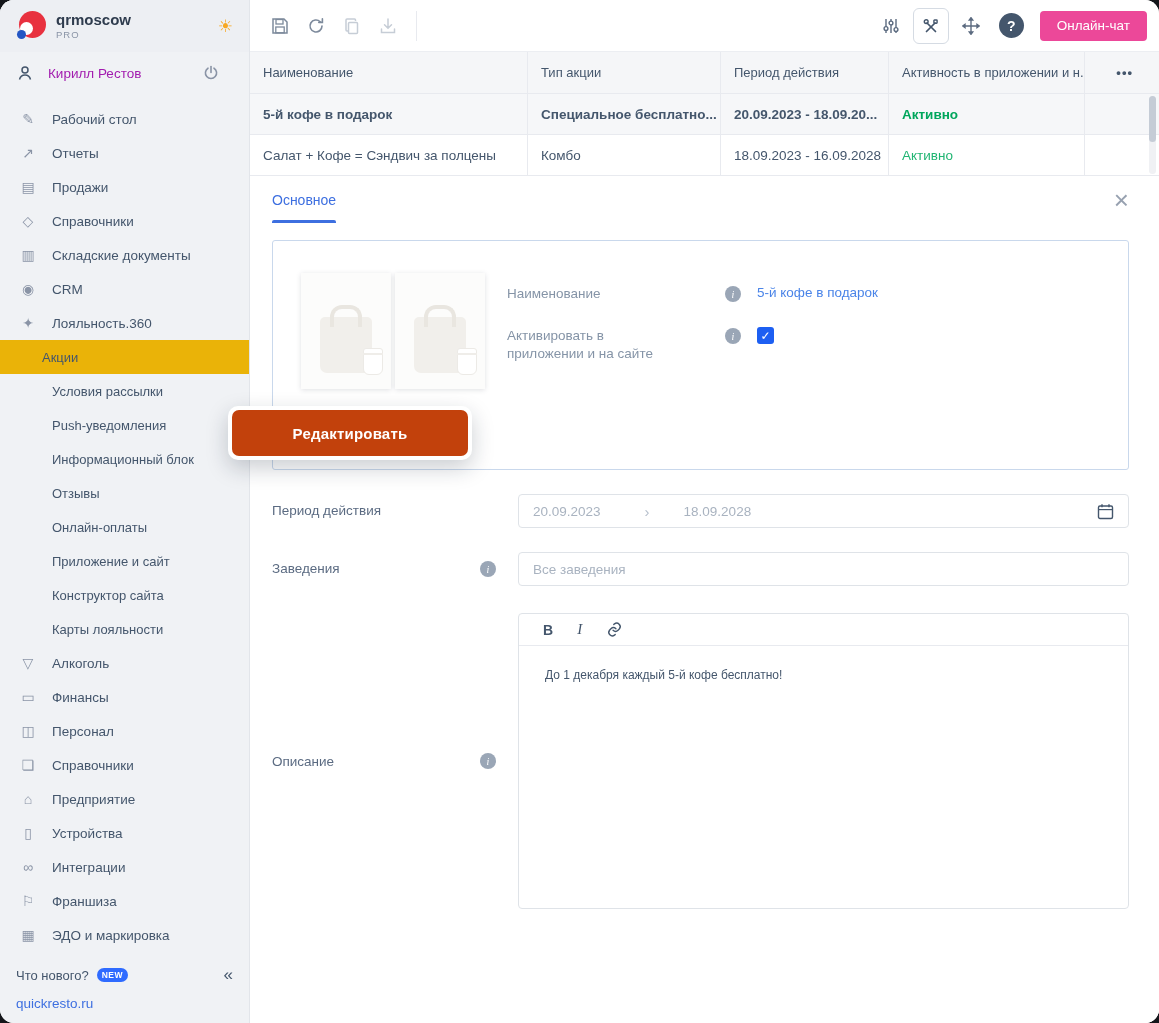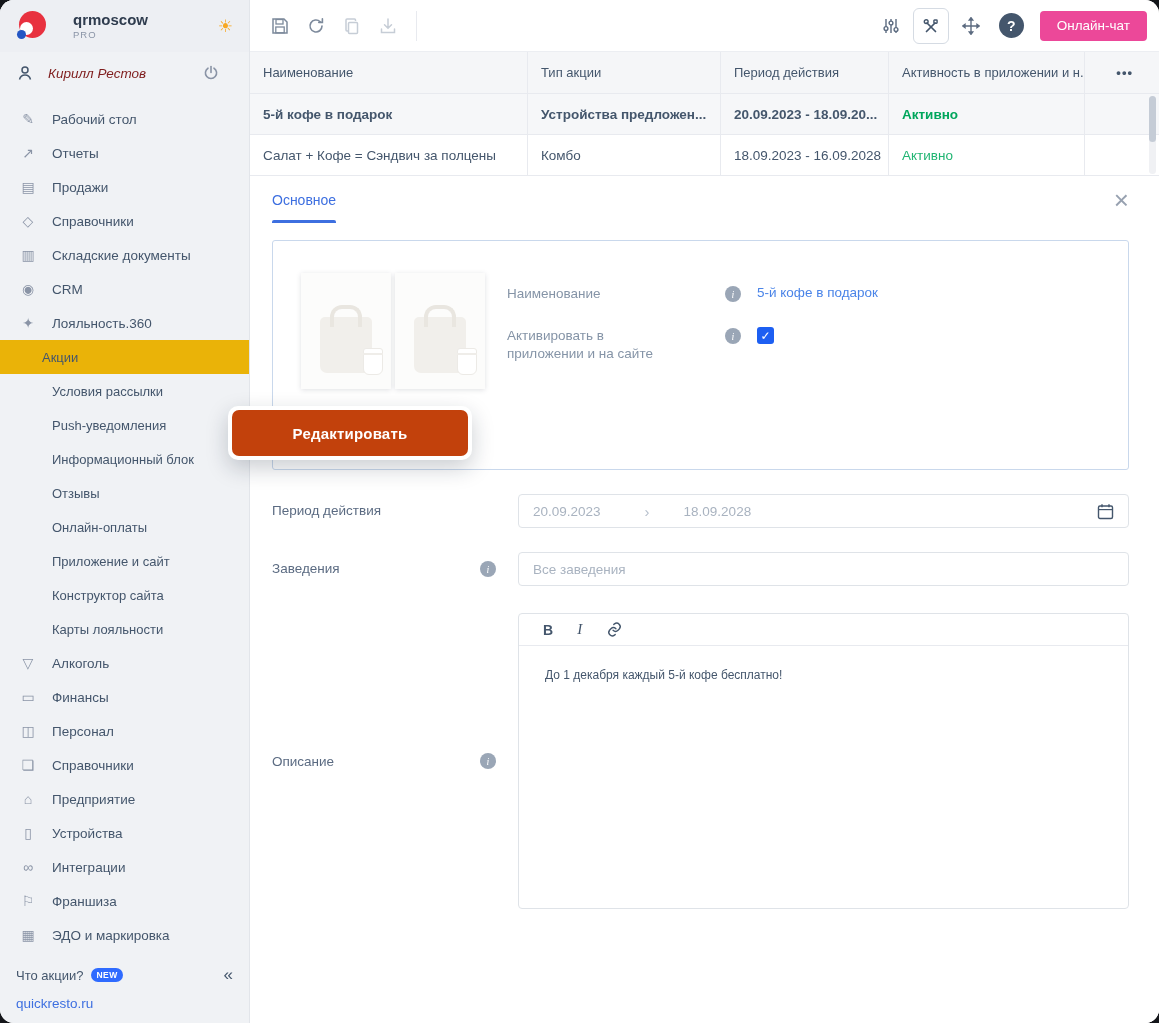--- a/index.html
+++ b/index.html
@@ -4,30 +4,30 @@
 <style>
   * { margin:0; padding:0; box-sizing:border-box; }
   html,body { background:#14161a; font-family:"Liberation Sans", sans-serif; }
   .page { position:relative; width:1159px; height:1023px; background:#fff;
           border-radius:14px; overflow:hidden; }
 
   
   .sidebar { position:absolute; left:0; top:0; bottom:0; width:250px;
              background:#f0f2f5; border-right:1px solid #e2e5ea;
              display:flex; flex-direction:column; }
-  .sb-header { height:52px; display:flex; align-items:center; padding:0 16px; background:#edeff3; flex:none;gap:17px;}
+  .sb-header { height:52px; display:flex; align-items:center; padding:0 16px; background:#edeff3; flex:none;}
   .logo { width:30px; height:30px; position:relative; margin-right:10px; flex:none;}
   .logo .red  { position:absolute; width:27px; height:27px; border-radius:50%; background:#e8313f; top:0; right:0;}
   .logo .white{ position:absolute; width:13px; height:13px; border-radius:50%; background:#fff; bottom:6px; left:4px;}
   .logo .blue { position:absolute; width:9px; height:9px; border-radius:50%; background:#2456c4; bottom:2px; left:1px;}
   .brand-name { font-size:15px; font-weight:bold; color:#2f3c4e; line-height:15px;}
   .brand-plan { font-size:9.5px; color:#8a94a6; letter-spacing:1px; margin-top:2px;}
   .theme-toggle { margin-left:auto; color:#f7a823; font-size:17px; cursor:pointer;}
 
-  .user-row { height:42px; display:flex; align-items:center; padding:0 16px; font-size:13.5px; color:#7f1d1d; flex:none;font-style:italic;}
+  .user-row { height:42px; display:flex; align-items:center; padding:0 16px; font-size:13.5px; color:#a21caf; flex:none;}
   .user-row svg { margin-right:14px; }
   .power { margin-left:auto; cursor:pointer; display:flex;}
 
   .menu { flex:1; overflow:hidden; padding-top:8px; }
   .menu-item { height:34px; display:flex; align-items:center; padding:0 14px 0 18px;
                color:#44566c; font-size:13.5px; cursor:pointer; white-space:nowrap;}
   .mi-icon { width:20px; margin-right:14px; color:#8a94a6; font-size:14px; text-align:center; flex:none;}
   .submenu-item { height:34px; display:flex; align-items:center; padding-left:52px;
                   font-size:13px; color:#44566c; cursor:pointer; white-space:nowrap;}
   .submenu-item.selected { background:#eab308;padding-left:42px; }
@@ -247,21 +247,21 @@
         <span>Франшиза</span>
       </div>
       <div class="menu-item">
         <span class="mi-icon">▦</span>
         <span>ЭДО и маркировка</span>
       </div>
     </div>
 
     <div class="sb-footer">
       <div class="whats-new">
-        <span>Что акции?</span>
+        <span>Что нового?</span>
         <span class="new-badge">NEW</span>
         <span class="collapse">«</span>
       </div>
       <div class="site-link">quickresto.ru</div>
     </div>
   </div>
 
   <div class="main">
 
     <div class="topbar">
@@ -328,21 +328,21 @@
       <div class="th c2">Тип акции</div>
       <div class="th c3">Период действия</div>
       <div class="th c4">Активность в приложении и н...</div>
       <div class="th c5">
           <span class="more-dots">•••</span>
         </div>
     </div>
 
     <div class="trow selected">
       <div class="td c1">5-й кофе в подарок</div>
-      <div class="td c2">Устройства предложен...</div>
+      <div class="td c2">Специальное бесплатно...</div>
       <div class="td c3">20.09.2023 - 18.09.20...</div>
       <div class="td c4 status">Активно</div>
       <div class="td c5"></div>
     </div>
     <div class="trow">
       <div class="td c1">Салат + Кофе = Сэндвич за полцены</div>
       <div class="td c2">Комбо</div>
       <div class="td c3">18.09.2023 - 16.09.2028</div>
       <div class="td c4 status">Активно</div>
       <div class="td c5"></div>

